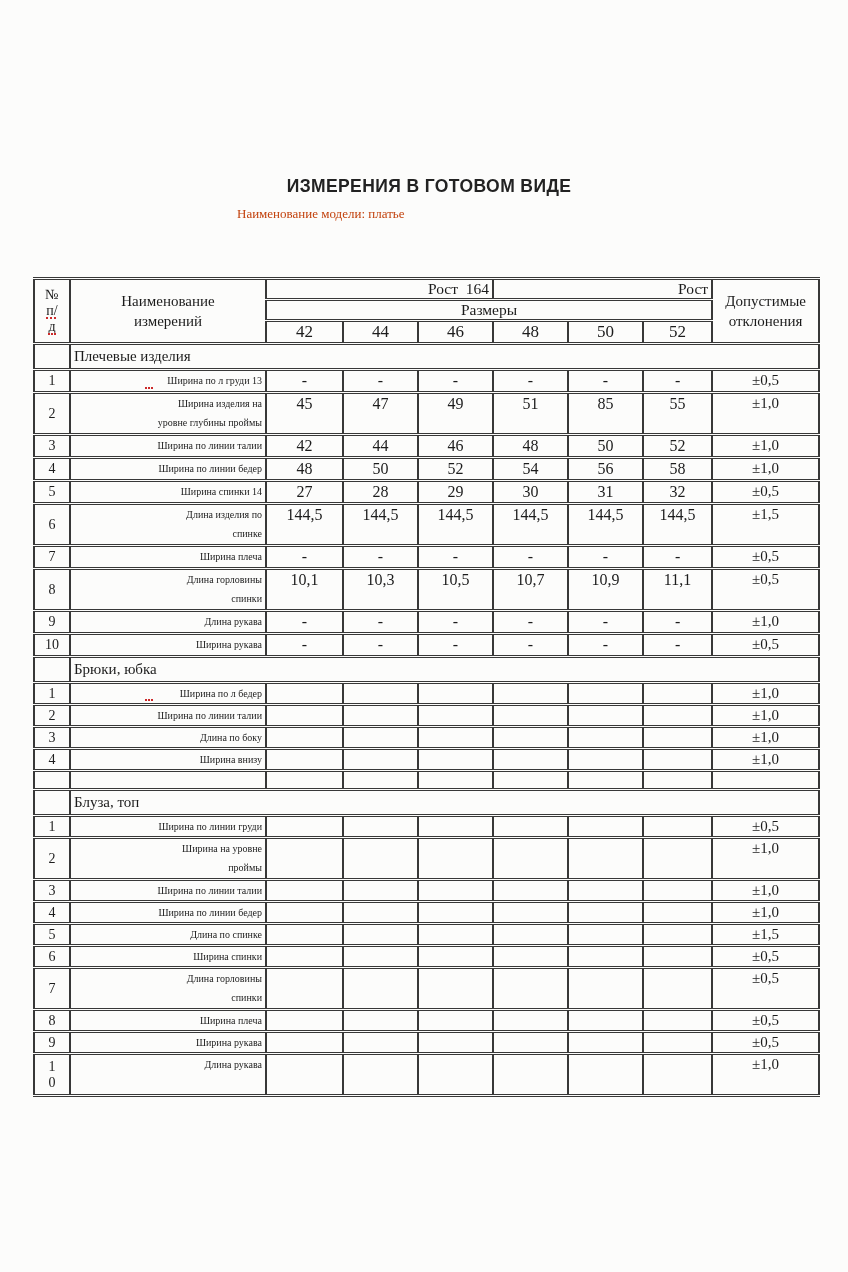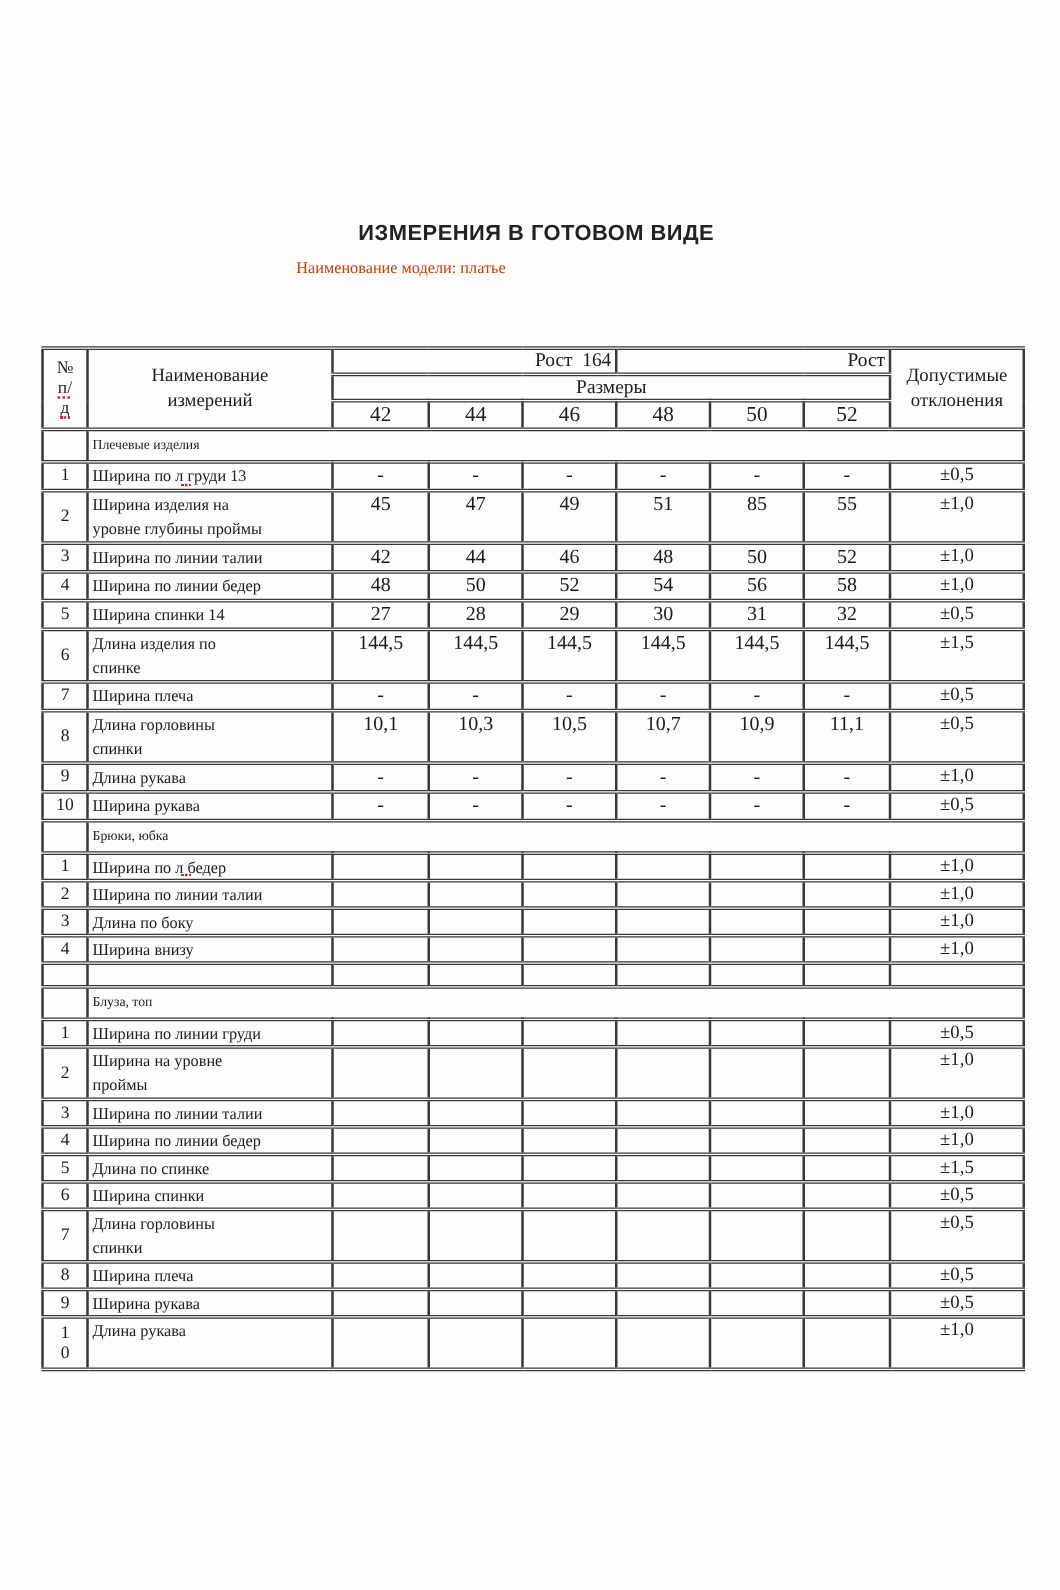--- a/index.html
+++ b/index.html
@@ -38,24 +38,24 @@
   .pre{white-space:pre-line;}
   .c-num{
     font-size:14px;text-align:center;vertical-align:middle;
     white-space:pre-line;line-height:16px;position:relative;
   }
   .c-namehdr{font-size:15px;text-align:center;vertical-align:middle;line-height:20px;}
   .c-tolhdr{font-size:15px;text-align:center;vertical-align:middle;line-height:20px;margin-left:12px;}
   .c-rost{font-size:15.5px;text-align:right;padding-left:6px;white-space:pre-wrap;vertical-align:middle;}
   .c-sizes-label{font-size:15.5px;text-align:center;vertical-align:middle;}
   .c-size{font-size:17px;text-align:center;vertical-align:middle;}
-  .c-sectitle{font-size:11px;line-height:23px;padding-left:4px;vertical-align:middle;}
+  .c-sectitle{font-size:15px;line-height:23px;padding-left:4px;vertical-align:middle;}
   .c-label{
-    font-size:13px;line-height:19px;vertical-align:top;
-    padding-left:4px;position:relative;
+    font-size:10px;line-height:19px;vertical-align:top;
+    padding-left:4px;position:relative;text-align:right;
   }
   .c-val{font-size:16px;text-align:center;vertical-align:top;line-height:20px;}
   .c-tol{font-size:15px;text-align:center;vertical-align:top;line-height:19px;}
   tr.hA{height:20px;} tr.hB{height:18px;} tr.hC{height:22px;}
   tr.sec{height:26px;} tr.r1{height:20px;} tr.r2{height:42px;} tr.re{height:19px;}
   .spellmark{
     position:absolute;bottom:2px;height:0;
     border-bottom:2px dotted #cc2a2a;
   }
   .c-num .spellmark{bottom:auto;}

